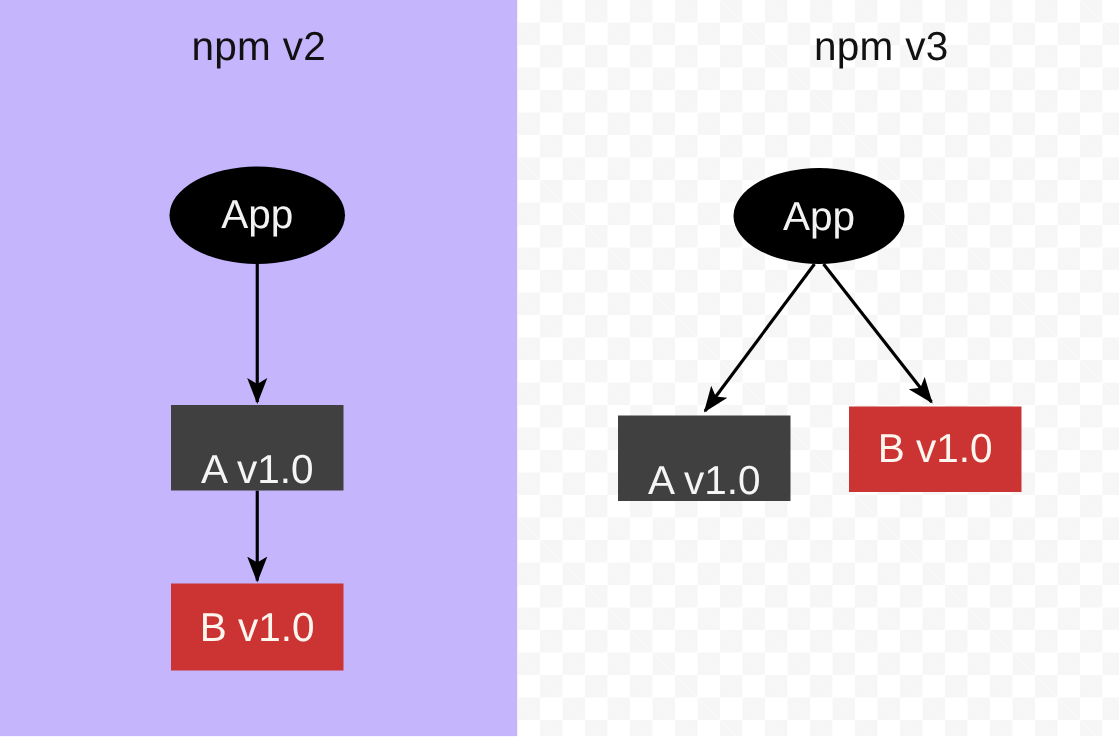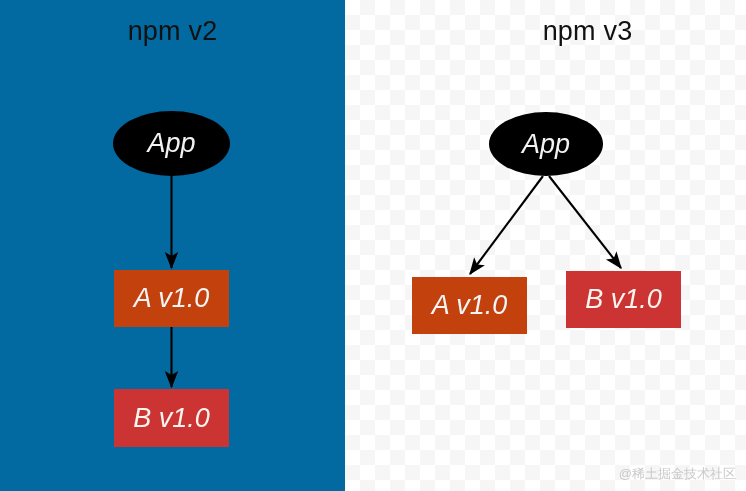--- a/index.html
+++ b/index.html
@@ -20,21 +20,21 @@
 
   
   .panel {
     position: absolute;
     top: 0;
     height: 491px;
   }
   #panel-v2 {
     left: 0;
     width: 345px;
-    background: #0369a1;
+    background: #c4b5fd;
   }
   #panel-v3 {
     left: 345px;
     width: 401px;
     background-color: #ffffff;
     background-image:
       linear-gradient(45deg, #f6f6f6 25%, transparent 25%, transparent 75%, #f6f6f6 75%),
       linear-gradient(45deg, #f6f6f6 25%, transparent 25%, transparent 75%, #f6f6f6 75%);
     background-size: 30px 30px;
     background-position: 0 0, 15px 15px;
@@ -56,30 +56,30 @@
   
   .node {
     position: absolute;
     display: flex;
     align-items: center;
     justify-content: center;
     box-sizing: border-box;
     font-size: 27px;
     line-height: 1;
     white-space: nowrap;
-    font-style: italic;
   }
   .node-ellipse {
     background: #000000;
     border-radius: 50%;
     color: #f2f2f2;
   }
   .node-box-gray {
-    background: #c2410c;
+    background: #404040;
     color: #f5f5f5;
+    align-items: flex-end;
   }
   .node-box-red {
     background: #cc3434;
     color: #fdf6ef;
     align-items: center;
   }
 
   
   .edge-svg {
     position: absolute;
@@ -146,15 +146,14 @@
   </div>
 
   <div class="node node-box-gray" style="left:412px; top:277px; width:115px; height:57px;">
     <span>A v1.0</span>
   </div>
 
   <div class="node node-box-red" style="left:566px; top:271px; width:115px; height:57px;">
     <span>B v1.0</span>
   </div>
 
-  <div id="watermark">@稀土掘金技术社区</div>
 
 </div>
 
 </body></html>

